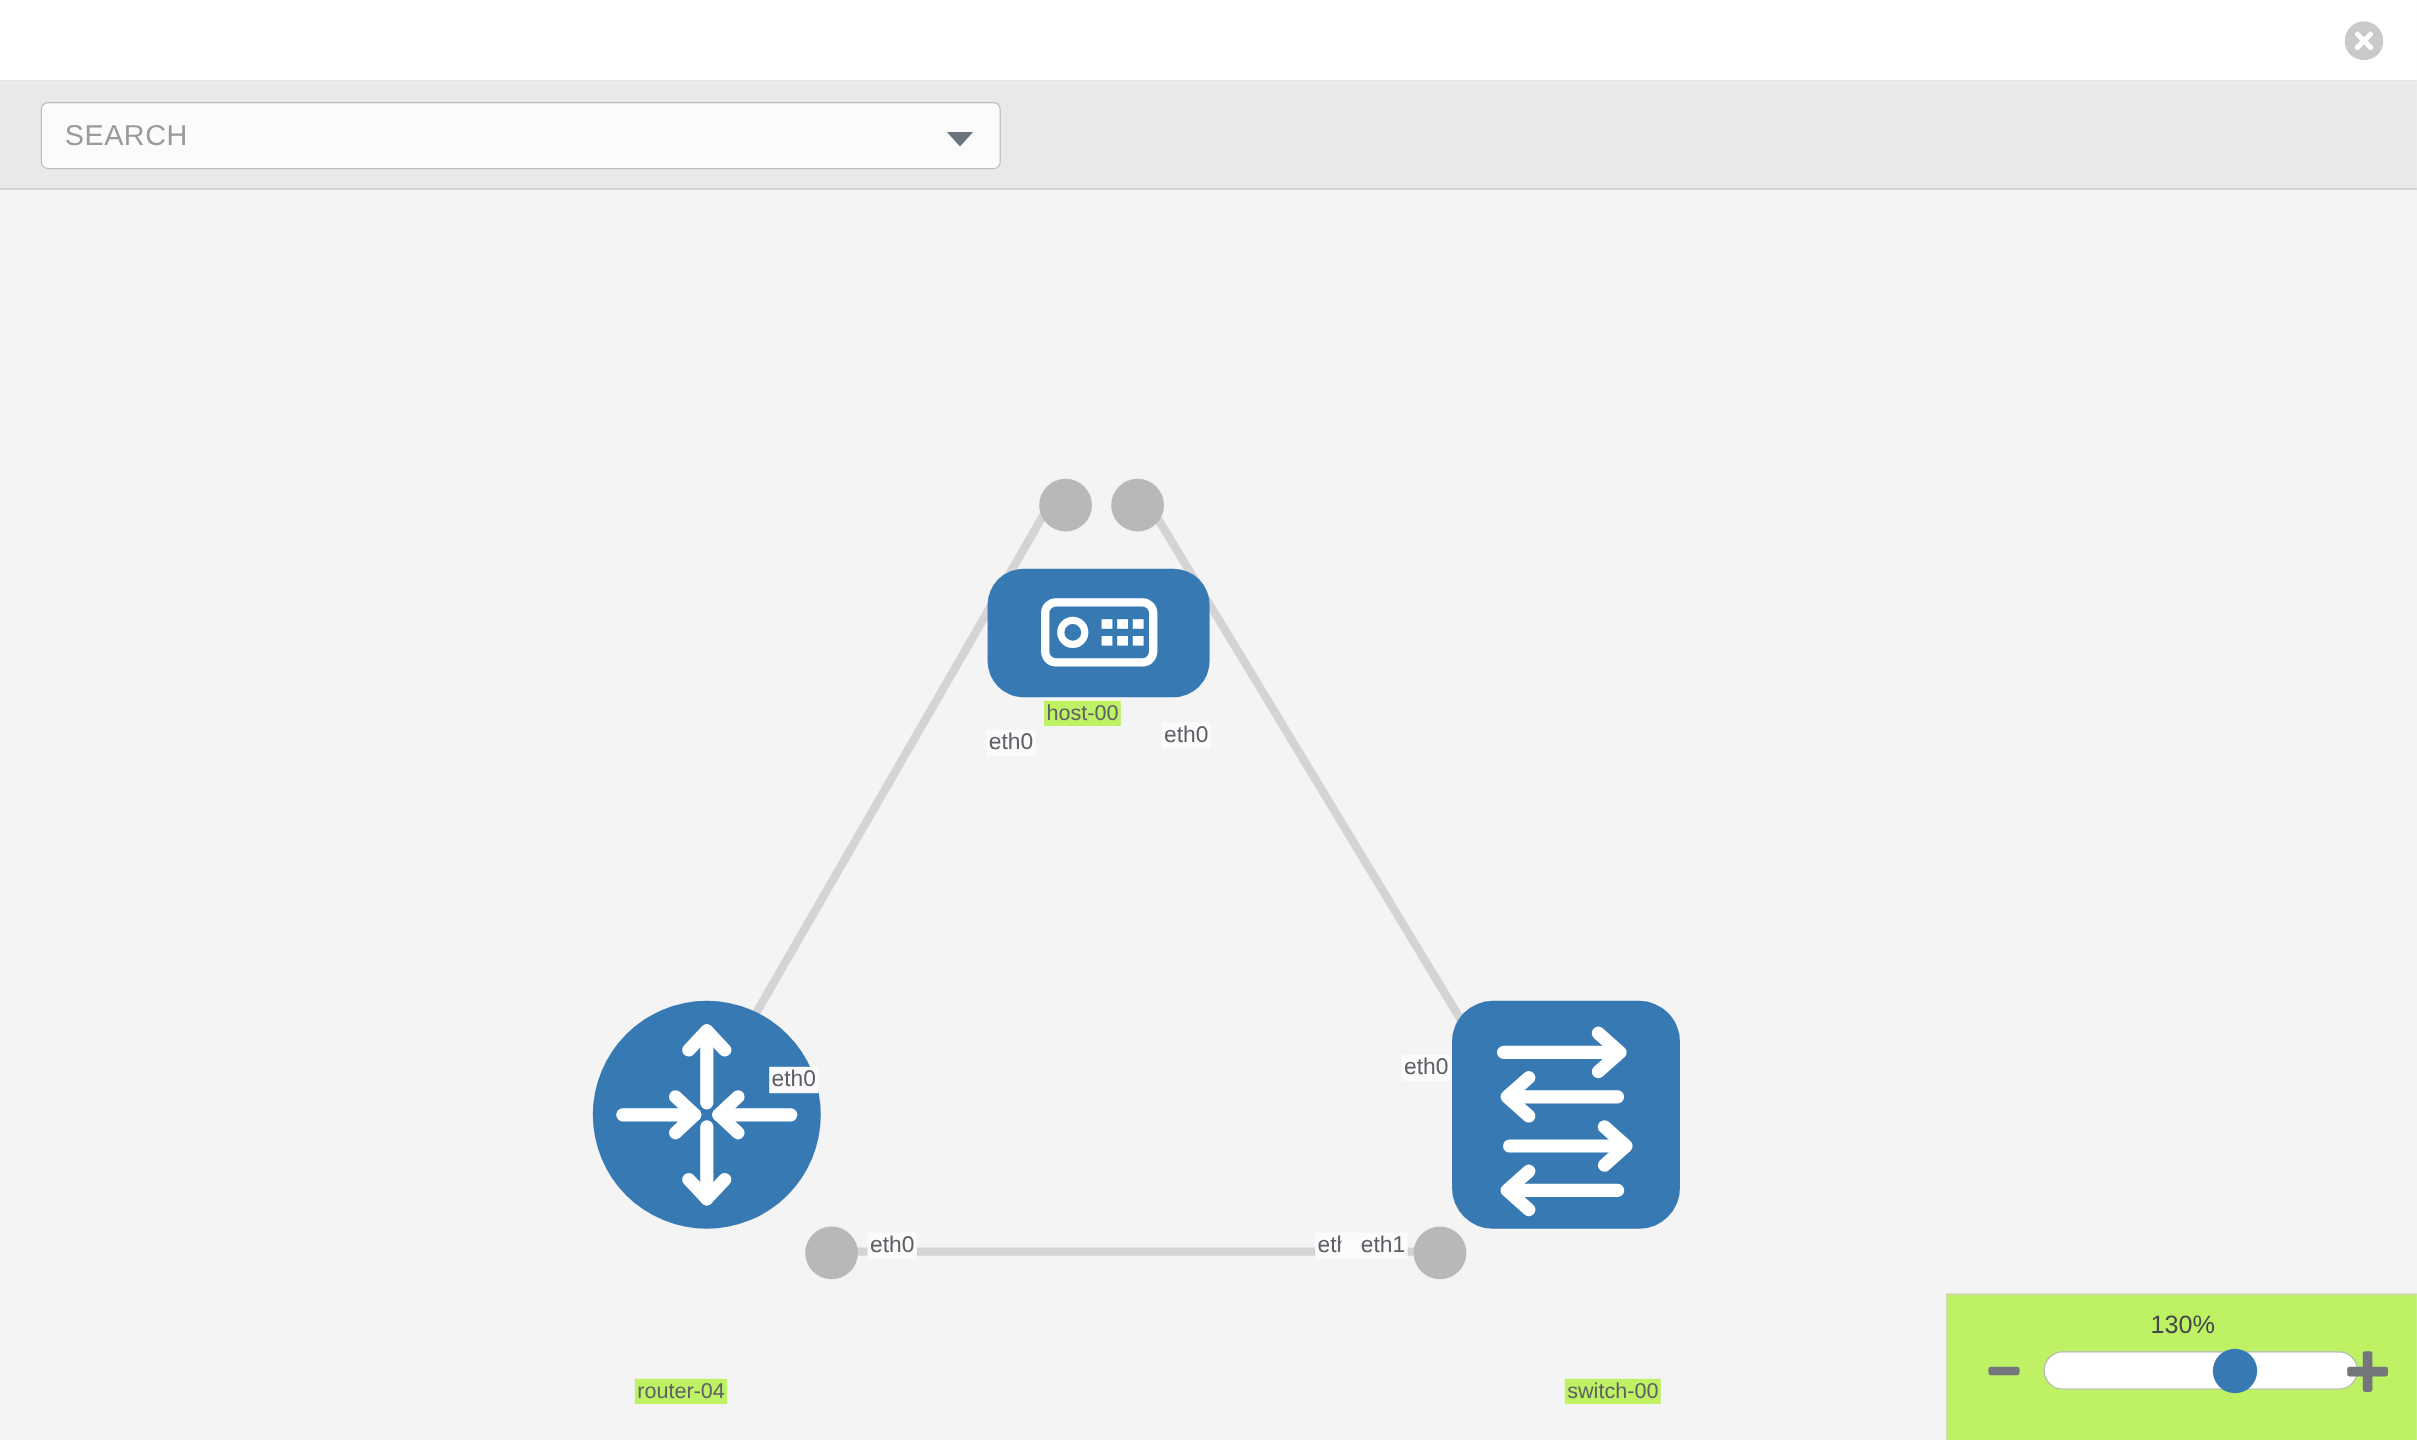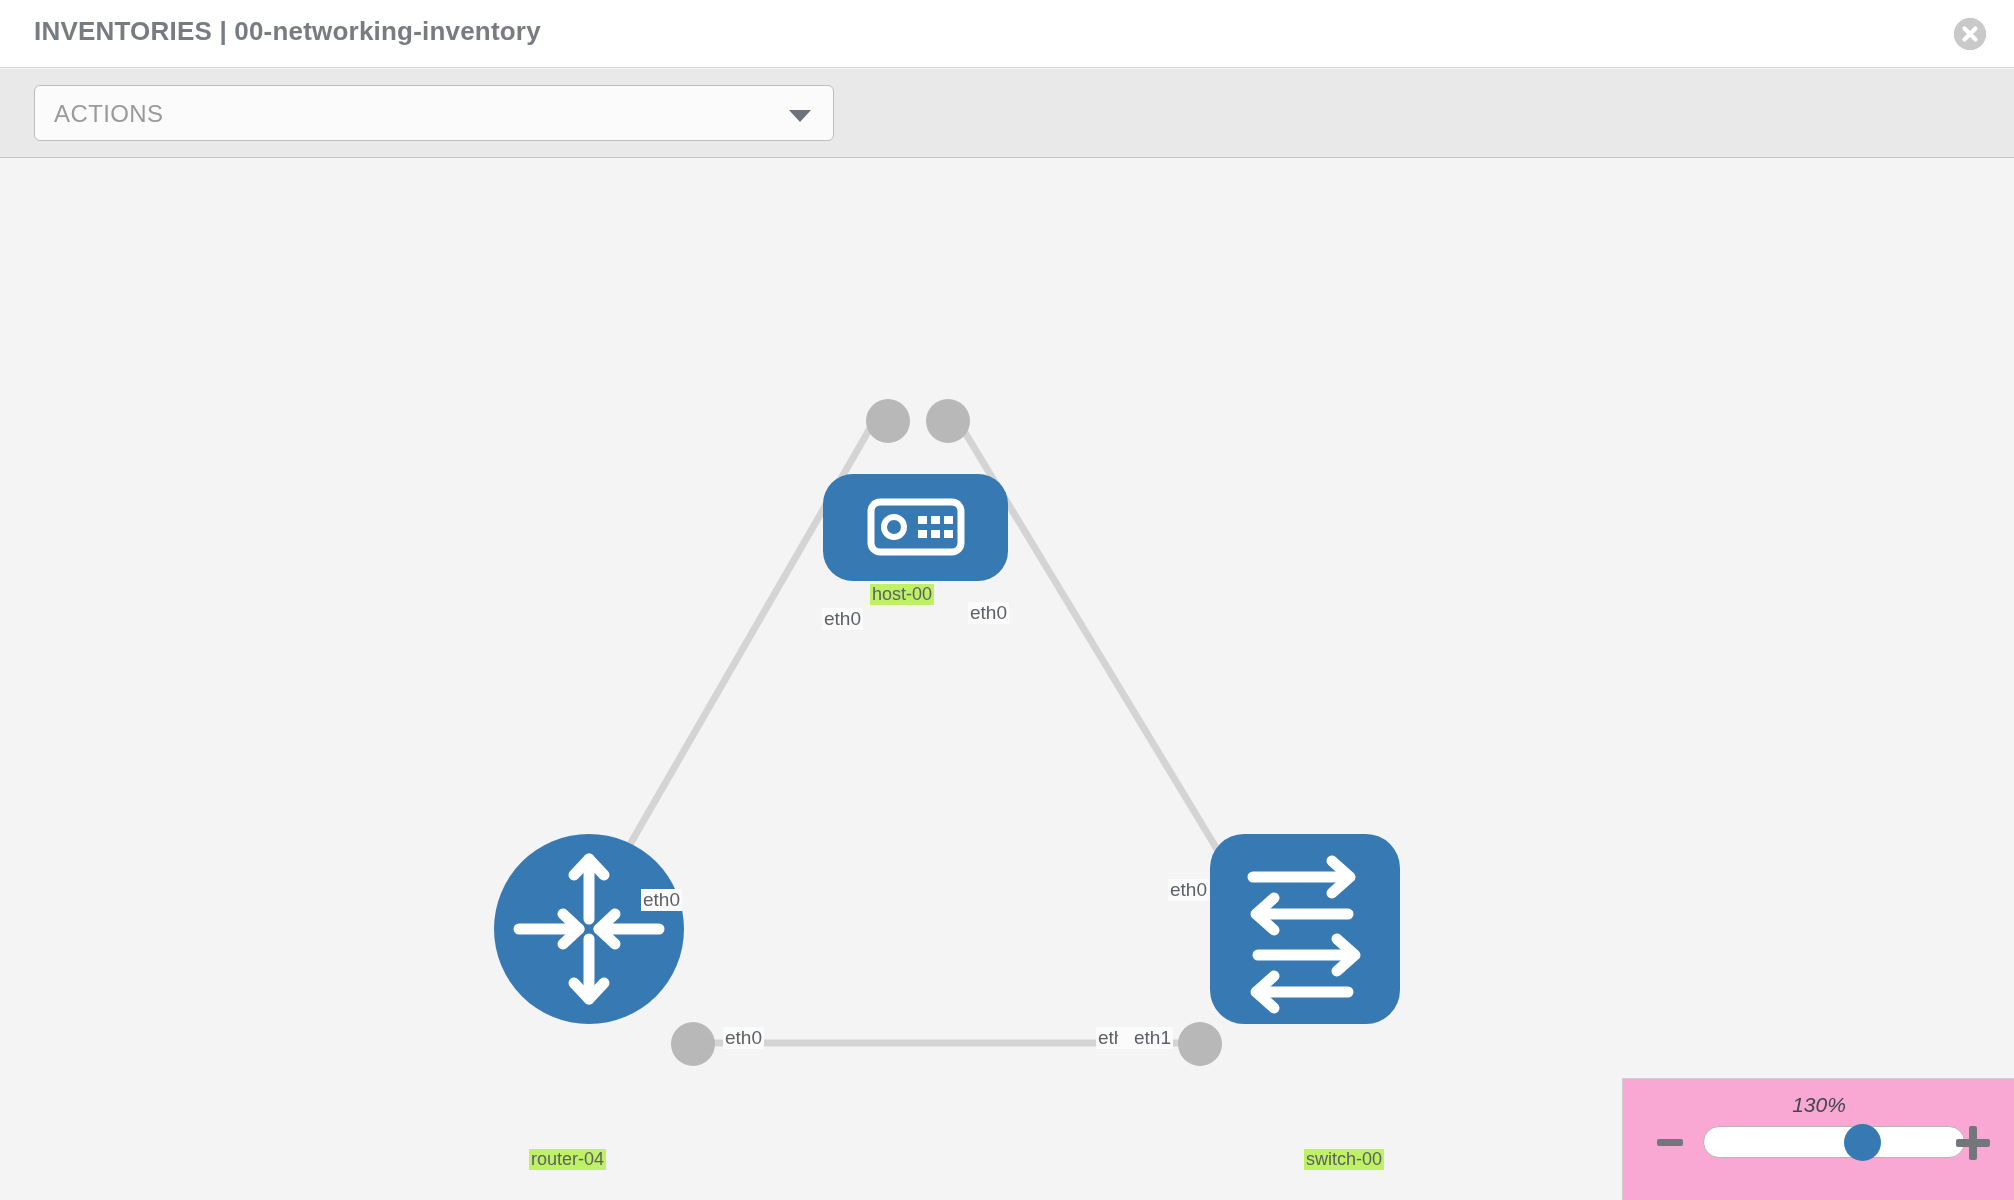--- a/index.html
+++ b/index.html
@@ -96,24 +96,23 @@
     background: #fbfbfb;
     white-space: nowrap;
     padding: 0 2px;
     text-align: center;
   }
 
   
   .zoom-panel {
     position: absolute; right: 0; bottom: 0;
     width: 392px; height: 122px;
-    background: #f9a8d4;
+    background: #bef264;
     border-top: 1px solid #cfcfcf;
     border-left: 1px solid #cfcfcf;
-    font-style: italic;
   }
   .zoom-level {
     position: absolute; top: 14px; left: 0; width: 392px;
     text-align: center; font-size: 21px; color: #44474b;
   }
   .zoom-minus {
     position: absolute; left: 34px; top: 60px;
     width: 26px; height: 7px; background: #73777c;
     border-radius: 2px; cursor: pointer;
   }
@@ -135,33 +134,32 @@
   .zoom-thumb {
     position: absolute; top: -3px; left: 140px;
     width: 37px; height: 37px; border-radius: 50%;
     background: #3679b3; cursor: grab;
   }
 </style>
 </head>
 <body>
 
 <div class="header">
-  <div class="page-title">INVENTORIES | 00-networking-inventory</div>
   <div class="close-btn">
     <svg viewBox="0 0 32 32">
       <circle cx="16" cy="16" r="16" fill="#c9c9c9"></circle>
       <path d="M10.5 10.5 L21.5 21.5 M21.5 10.5 L10.5 21.5" stroke="#ffffff" stroke-width="4.2" stroke-linecap="round"></path>
     </svg>
   </div>
 </div>
 
 <div class="toolbar">
 
   <div class="actions-select">
-    <span class="label">ACTIONS</span>
+    <span class="label">SEARCH</span>
     <span class="caret"></span>
   </div>
 
   <div class="tool-icon" id="wrench-icon">
     <svg width="40" height="40" viewBox="0 0 40 40">
       <path d="M31.5 6.5a9.2 9.2 0 0 0-10.1 12.2L8.6 31.4a3.1 3.1 0 0 0 0 4.4 3.1 3.1 0 0 0 4.4 0l12.7-12.7A9.2 9.2 0 0 0 37.9 13l-5 5-4.9-1.1-1.1-4.9 5-5a9.2 9.2 0 0 0-0.4-0.5z" fill="#7e848c"></path>
     </svg>
   </div>
 
   <div class="tool-icon" id="key-icon">

